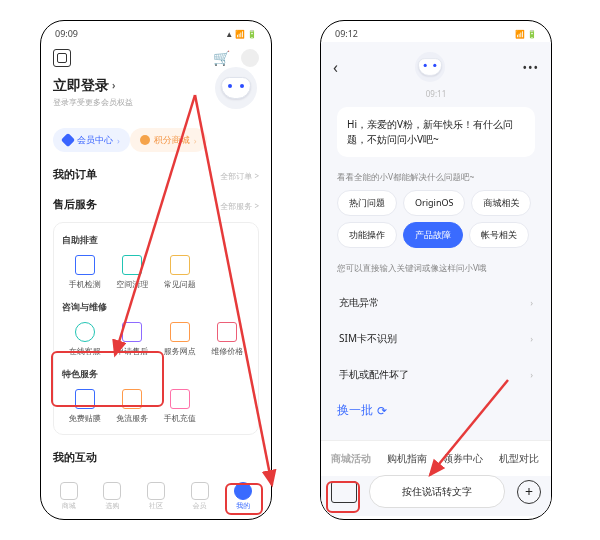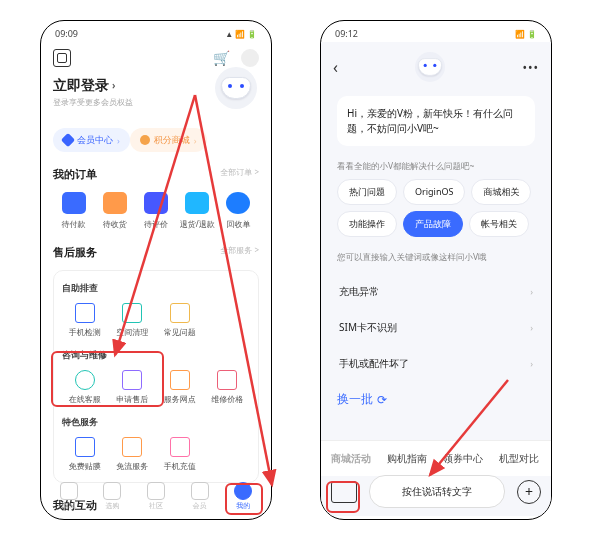--- a/index.html
+++ b/index.html
@@ -49,21 +49,21 @@
   .avatar-big{position:absolute;right:14px;top:46px;width:42px;height:42px;border-radius:50%;background:#f0f2f7;display:flex;align-items:center;justify-content:center;}
   .avatar-face{width:28px;height:20px;border-radius:10px 10px 16px 16px;background:#fff;border:1px solid #dfe3ec;box-shadow:0 1px 2px rgba(0,0,50,.1);position:relative;}
   .avatar-face:before,.avatar-face:after{content:"";position:absolute;width:4px;height:4px;background:#2b4cff;border-radius:50%;top:6px;}
   .avatar-face:before{left:6px;} .avatar-face:after{right:6px;}
   .pill-row{display:flex;margin-top:20px;}
   .pill{border-radius:14px;padding:5px 10px;font-size:9px;display:flex;align-items:center;gap:4px;}
   .pill-blue{background:#eef3ff;color:#3a65ff;}
   .pill-or{background:#fff4ea;color:#f39340;}
   .diamond{width:10px;height:10px;background:#3a65ff;transform:rotate(45deg);border-radius:2px;}
   .coin{width:10px;height:10px;background:#f5a34a;border-radius:50%;}
-  .sec-head{display:flex;justify-content:space-between;align-items:flex-start;margin-top:14px;}
+  .sec-head{display:flex;justify-content:space-between;align-items:flex-end;margin-top:14px;}
   .sec-title{font-size:11px;font-weight:600;}
   .sec-link{font-size:8px;color:#bbb;}
   .order-row{display:flex;justify-content:space-between;margin-top:10px;}
   .oitem{display:flex;flex-direction:column;align-items:center;gap:4px;width:20%;}
   .oicon{width:24px;height:22px;border-radius:5px;}
   .oc-blue{background:#3a6bff;} .oc-or{background:#ff9a4a;} .oc-py{background:#4658ff;} .oc-cy{background:#20b7ff;} .oc-cr{background:#1d7dff;border-radius:50%;}
   .olabel{font-size:8px;color:#555;}
 
   .box{border:1px solid #eee;border-radius:10px;margin-top:10px;padding:10px 8px;}
   .box-sub{font-size:9px;font-weight:600;color:#444;}
@@ -147,42 +147,20 @@
         <div class="coin"></div>
         <span>积分商城</span>
           <span style="color:#f8c89c;">›</span>
       </div>
     </div>
 
     <div class="sec-head">
       <div class="sec-title">我的订单</div>
       <div class="sec-link">全部订单 &gt;</div>
     </div>
-    <div class="order-row">
-      <div class="oitem">
-          <div class="oicon oc-blue"></div>
-          <div class="olabel">待付款</div>
-        </div>
-      <div class="oitem">
-          <div class="oicon oc-or"></div>
-          <div class="olabel">待收货</div>
-        </div>
-      <div class="oitem">
-          <div class="oicon oc-py"></div>
-          <div class="olabel">待评价</div>
-        </div>
-      <div class="oitem">
-          <div class="oicon oc-cy"></div>
-          <div class="olabel">退货/退款</div>
-        </div>
-      <div class="oitem">
-          <div class="oicon oc-cr"></div>
-          <div class="olabel">回收单</div>
-        </div>
-    </div>
 
     <div class="sec-head">
       <div class="sec-title">售后服务</div>
       <div class="sec-link">全部服务 &gt;</div>
     </div>
 
     <div class="box">
       <div class="box-sub">自助排查</div>
       <div class="grid4">
         <div class="gitem">
@@ -274,20 +252,21 @@
     <div class="sb-icons"><span>📶</span><span>🔋</span></div>
   </div>
   <div class="content-r">
     <div class="topbar">
       <div class="back">‹</div>
       <div class="top-av">
           <div class="avatar-face" style="transform:scale(.8);"></div>
         </div>
       <div class="ell">•••</div>
     </div>
+    <div class="time-c">09:11</div>
     <div class="bubble">Hi，亲爱的V粉，新年快乐！有什么问题，不妨问问小V吧~</div>
     <div class="hint">看看全能的小V都能解决什么问题吧~</div>
     <div class="chips">
       <div class="cp">热门问题</div>
       <div class="cp">OriginOS</div>
       <div class="cp">商城相关</div>
       <div class="cp">功能操作</div>
       <div class="cp active">产品故障</div>
       <div class="cp">帐号相关</div>
     </div>

